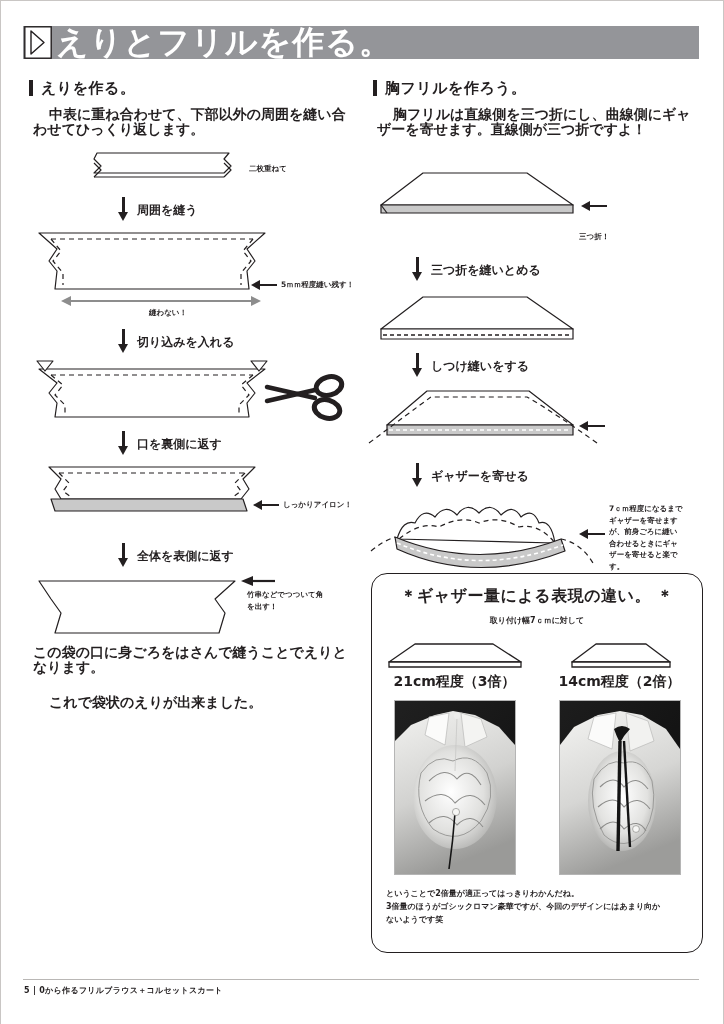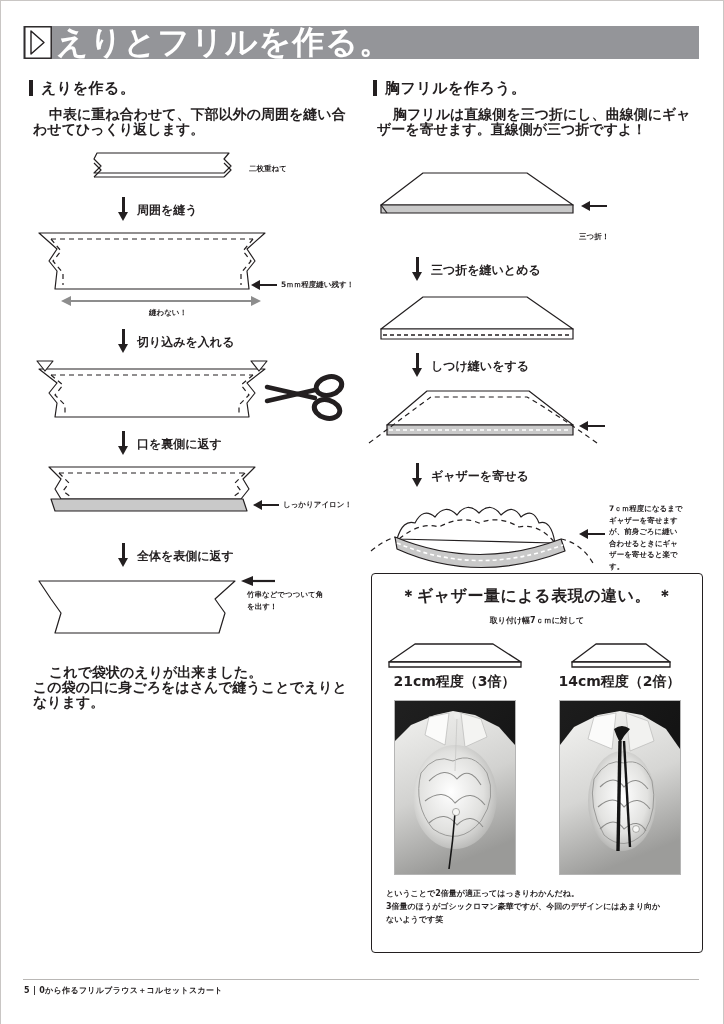--- a/index.html
+++ b/index.html
@@ -88,21 +88,21 @@
     border-right:9px solid #231f20;
   }
 
   
   .fig{position:relative;}
   svg{display:block;overflow:visible;}
 
   
   .cmpbox{
     position:absolute;left:370px;top:572px;width:332px;height:380px;
-    border:1.6px solid #231f20;border-radius:4px;box-sizing:border-box;
+    border:1.6px solid #231f20;border-radius:16px;box-sizing:border-box;
     background:#fff;
   }
   .cmp-title{
     text-align:center;font-size:16px;font-weight:bold;margin:12px 0 0 0;
     letter-spacing:0.5px;color:#231f20;
   }
   .cmp-sub{
     text-align:center;font-size:8px;font-weight:bold;margin:8px 0 0 0;color:#231f20;
   }
   .cmp-cols{display:flex;justify-content:space-around;margin-top:6px;}
@@ -233,22 +233,22 @@
       <svg width="200" height="62" viewBox="0 0 200 62" style="position:absolute;left:8px;top:4px;">
         <path d="M2 4 L198 4 L178 22 L188 36 L182 56 L18 56 L24 36 L14 22 Z" fill="#ffffff" stroke="#231f20" stroke-width="1.2" stroke-linejoin="round"></path>
       </svg>
       <svg width="36" height="12" viewBox="0 0 36 12" style="position:absolute;left:210px;top:2px;">
         <path d="M36 6 L12 6" stroke="#231f20" stroke-width="2.2"></path>
         <path d="M2 6 L14 1 L14 11 Z" fill="#231f20"></path>
       </svg>
       <span class="note" style="position:absolute;left:218px;top:16px;width:82px;display:block;">竹串などでつついて角を出す！</span>
     </div>
 
+    <p class="intro" style="text-indent:0;margin-top:0;">この袋の口に身ごろをはさんで縫うことでえりとなります。</p>
     <p class="intro" style="margin-top:20px;margin-bottom:0;">これで袋状のえりが出来ました。</p>
-    <p class="intro" style="text-indent:0;margin-top:0;">この袋の口に身ごろをはさんで縫うことでえりとなります。</p>
   </div>
 
   <div class="col col-right">
 
     <div class="sec-head">胸フリルを作ろう。</div>
     <p class="intro">胸フリルは直線側を三つ折にし、曲線側にギャザーを寄せます。直線側が三つ折ですよ！</p>
 
     <div class="fig" style="height:78px;margin-top:26px;">
       <svg width="210" height="62" viewBox="0 0 210 62" style="position:absolute;left:4px;top:0;">
         <path d="M4 42 L46 10 L150 10 L196 42 Z" fill="#ffffff" stroke="#231f20" stroke-width="1.2" stroke-linejoin="round"></path>

